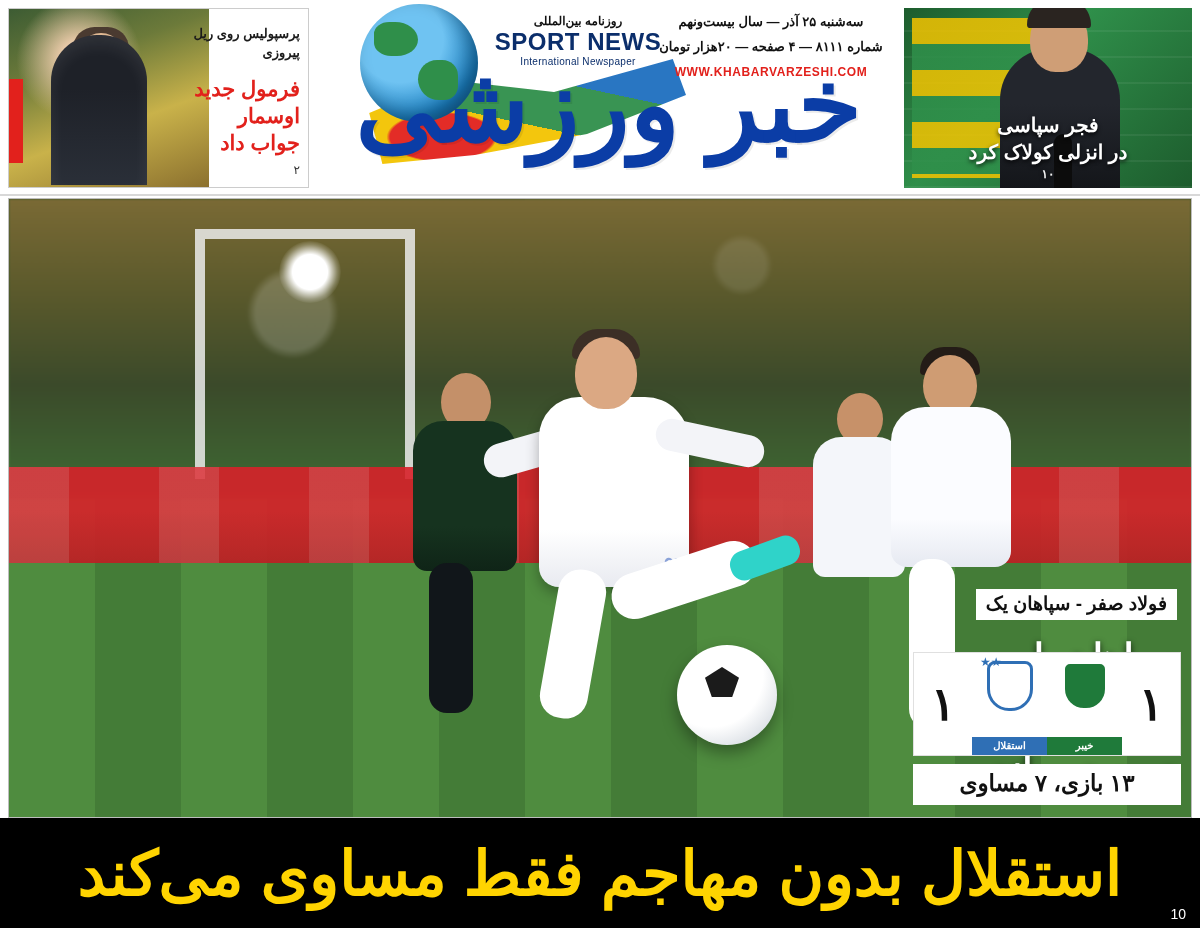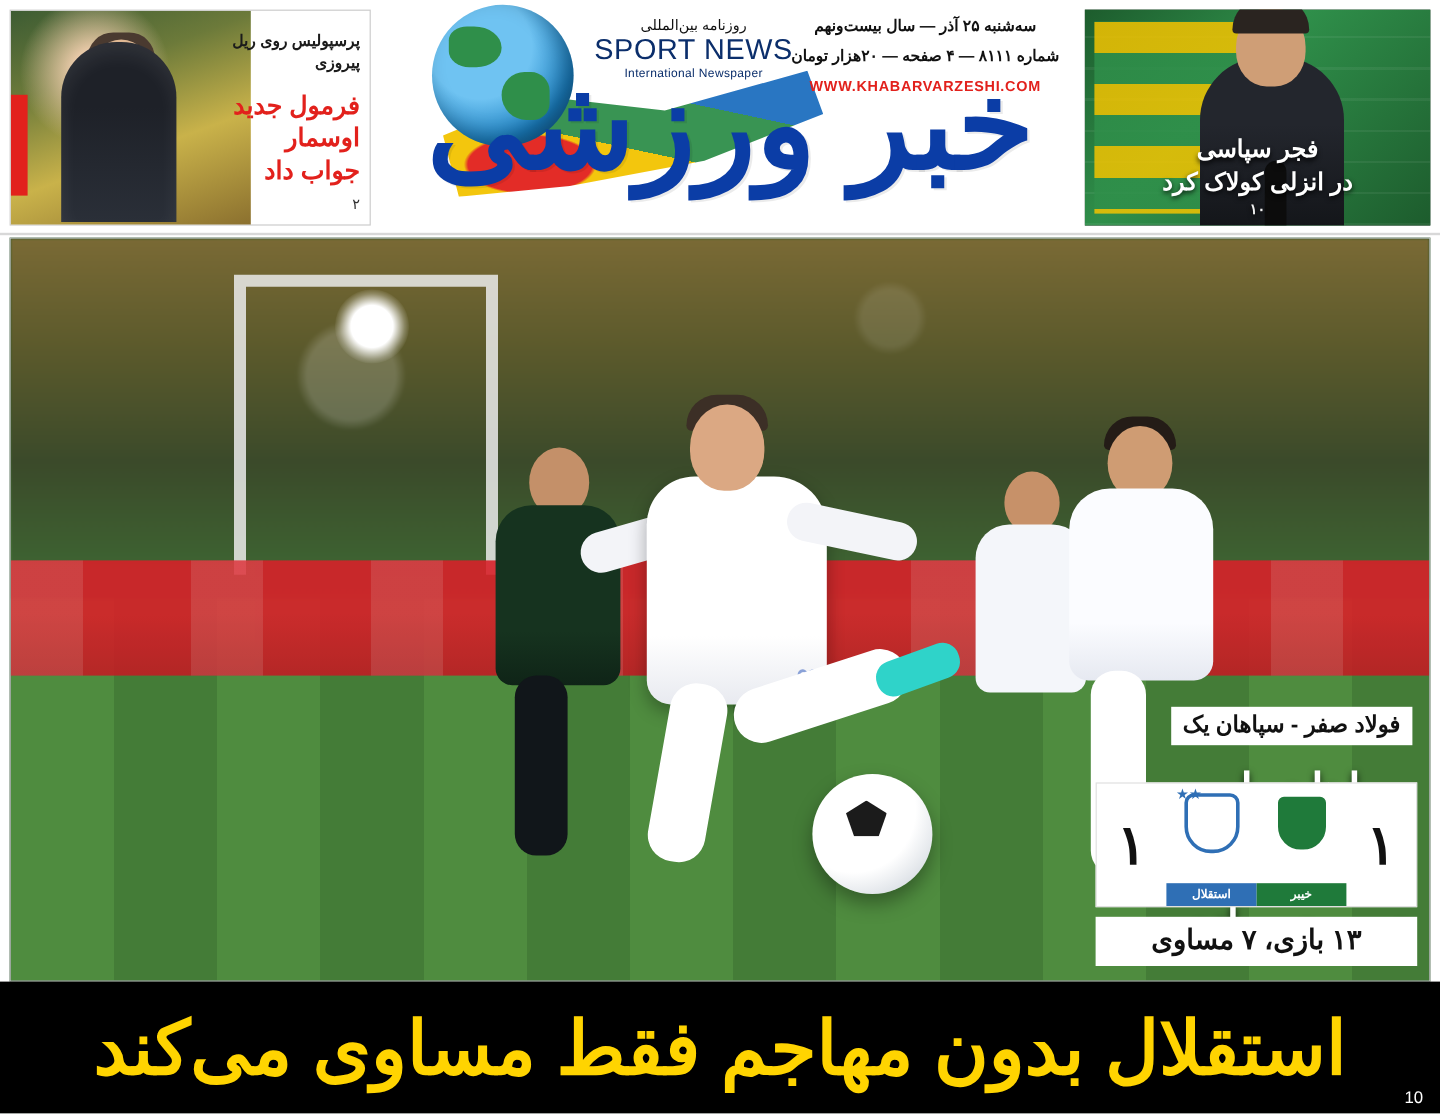--- a/index.html
+++ b/index.html
@@ -104,24 +104,24 @@
     content: "";
     position: absolute; left: 58px; top: 56px;
     width: 40px; height: 40px; border-radius: 55% 45% 40% 60%;
     background: #2f8f4a;
   }
   .sportnews {
     position: absolute; top: 14px; left: 150px;
     width: 180px; text-align: center; direction: ltr;
   }
   .sportnews .fa-sub {
-    font-size: 12px; color: #111; direction: rtl; font-weight: normal;
+    font-size: 12px; color: #111; direction: rtl; font-weight: bold;
   }
   .sportnews .sn-main {
-    font-size: 24px; font-weight: normal; color: #0b2e6b; letter-spacing: .5px;
+    font-size: 24px; font-weight: bold; color: #0b2e6b; letter-spacing: .5px;
   }
   .sportnews .sn-sub {
     font-size: 10px; color: #0b2e6b; letter-spacing: .3px;
   }
   .swoosh {
     position: absolute; top: 26px; left: 18px;
     width: 330px; height: 150px;
     background:
       linear-gradient(100deg, rgba(0,0,0,0) 0 48%, rgba(255,255,255,0) 48%),
       radial-gradient(ellipse at 26% 74%, #e2211c 0 15%, rgba(226,33,28,0) 16%),

